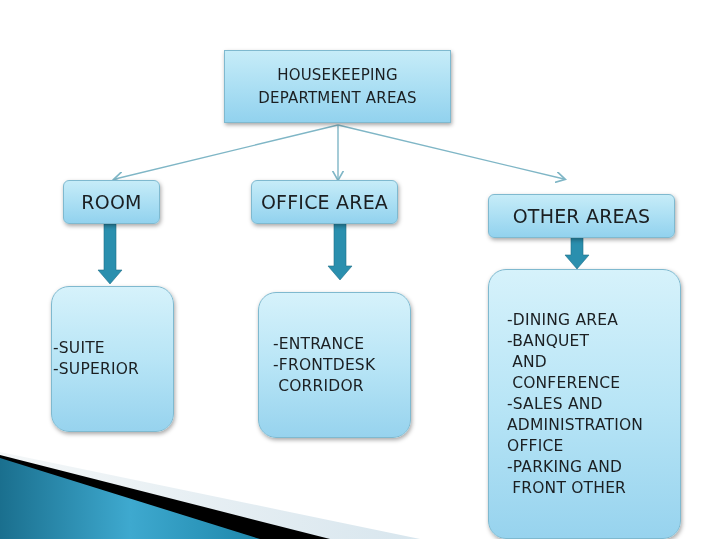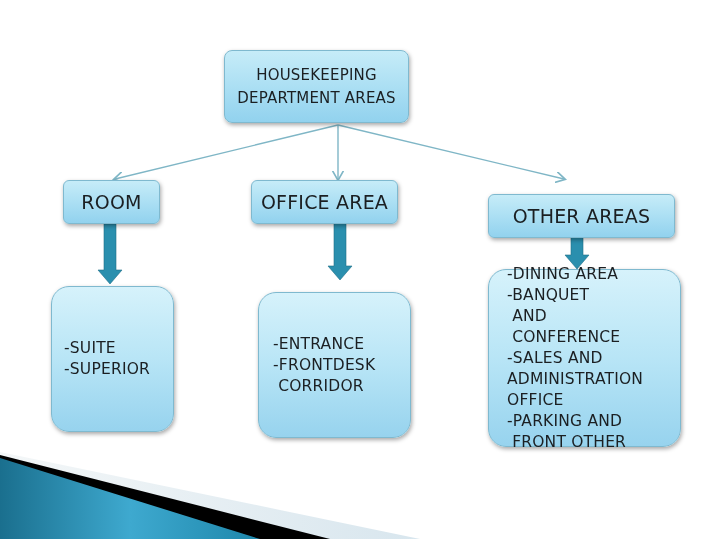--- a/index.html
+++ b/index.html
@@ -12,33 +12,33 @@
     position:absolute;
     box-sizing:border-box;
     background:linear-gradient(180deg,#c6ecf8 0%,#a9def3 55%,#92d2ee 100%);
     border:1px solid #7fb9cf;
     color:#1b1f22;
     box-shadow:1px 2px 4px rgba(0,0,0,0.35);
     display:flex; align-items:center; justify-content:center;
     text-align:center;
     letter-spacing:0.2px;
   }
-  .title-box { left:224px; top:50px; width:185px; height:73px; border-radius:8px; font-size:15px; line-height:23px; }
+  .title-box { left:224px; top:50px; width:227px; height:73px; border-radius:0; font-size:15px; line-height:23px; }
   .cat { height:44px; top:180px; border-radius:6px; font-size:19px; }
   .cat-room { left:63px; width:97px; }
   .cat-public { left:251px; width:147px; }
   .cat-other { left:488px; width:187px;margin-top:14px; }
   .list {
     align-items:center; justify-content:flex-start; text-align:left;
     border-radius:18px; font-size:15.5px; line-height:21px;
     background:linear-gradient(180deg,#d6f2fb 0%,#b8e5f6 50%,#97d3ee 100%);
   }
-  .list-room { left:51px; top:286px; width:123px; height:146px; padding-left:12px; }
+  .list-room { left:51px; top:286px; width:123px; height:146px; padding-left:1px; }
   .list-public { left:258px; top:292px; width:153px; height:146px; padding-left:14px; }
-  .list-other { left:488px; top:269px; width:193px; height:178px; padding-left:18px; }
+  .list-other { left:488px; top:269px; width:193px; height:270px; padding-left:18px; }
   .list ul { list-style:none; margin:0; padding:0; }
   .list li { white-space:pre; }
   svg.overlay { position:absolute; left:0; top:0; }
   .corner { position:absolute; left:0; top:0; }
 </style>
 </head>
 <body>
 
 <svg class="corner" width="720" height="539" viewBox="0 0 720 539">
   <defs>

